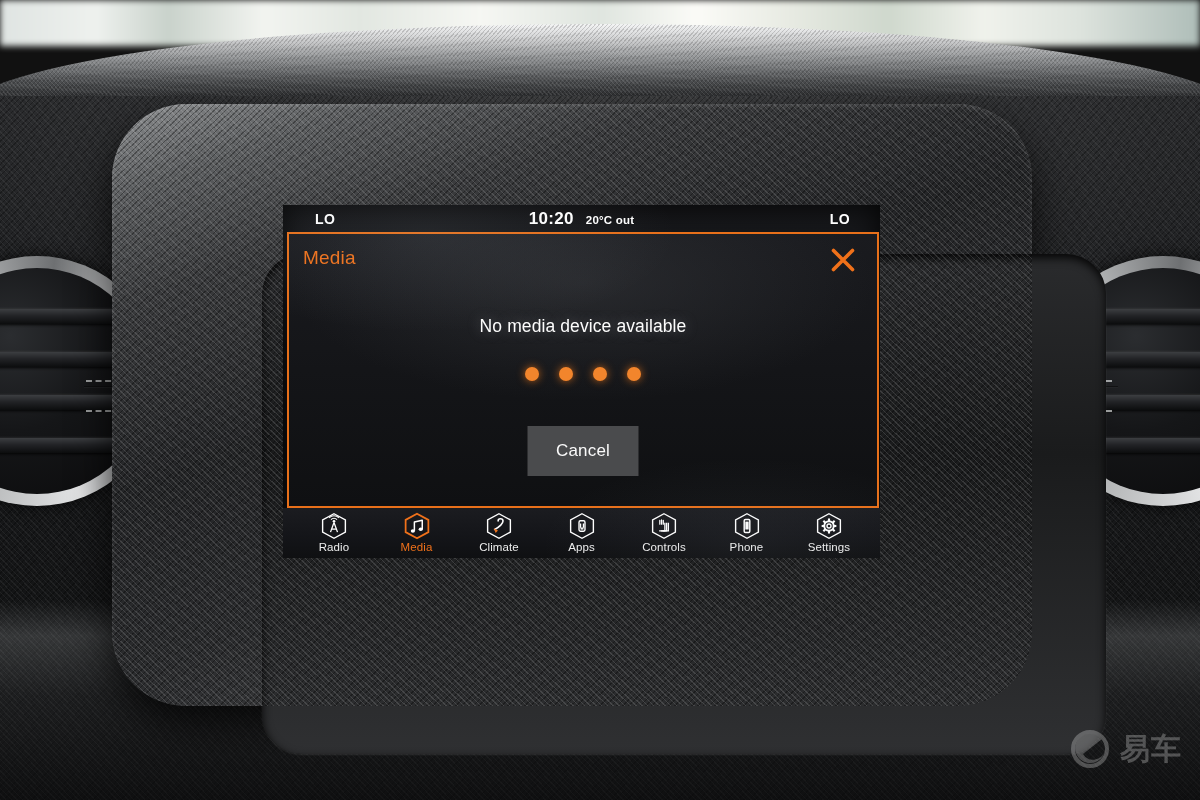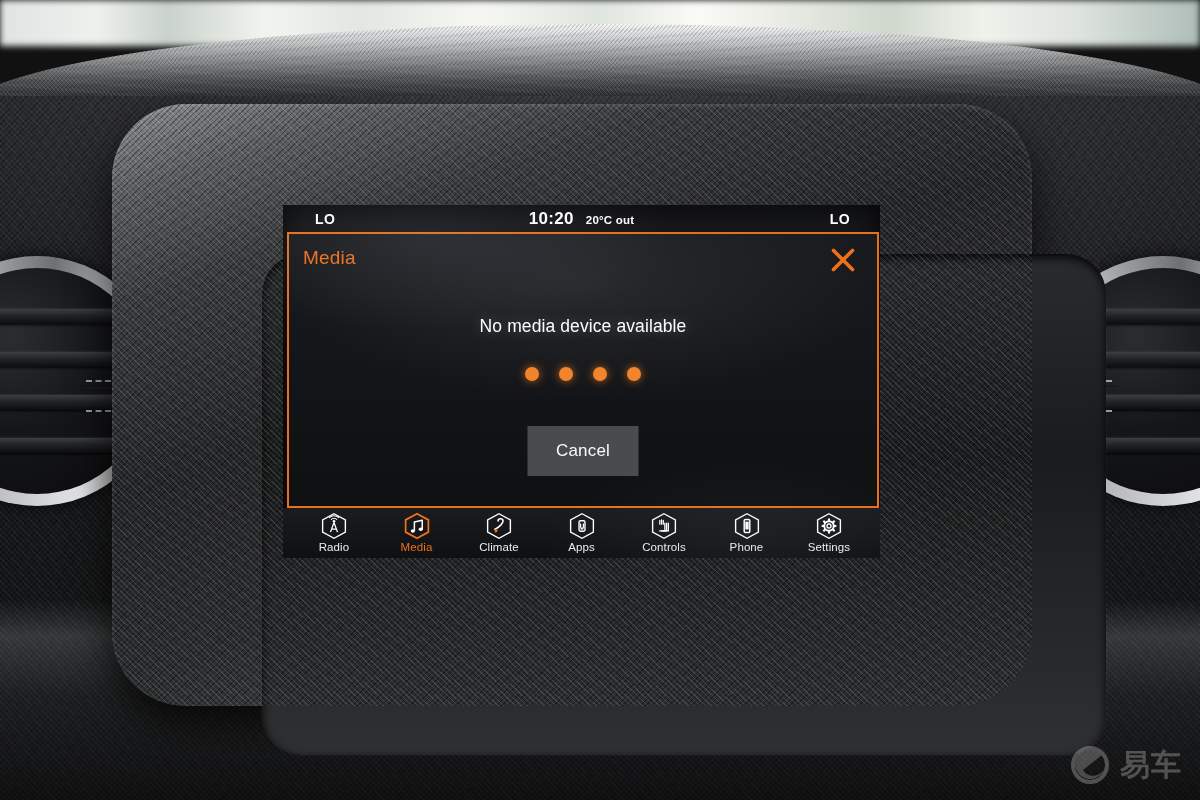--- a/index.html
+++ b/index.html
@@ -191,21 +191,21 @@
   .navitem{
     width:74px; display:flex; flex-direction:column; align-items:center;
     cursor:pointer; gap:1px;
   }
   .navitem .hex{ width:28px; height:28px; display:block; }
   .navitem .lbl{ color:#ededed; font-size:11.5px; letter-spacing:.1px; }
   .navitem.active .lbl{ color:#f0711a; }
 
   
   .watermark{
-    position:absolute; right:18px; bottom:14px;
+    position:absolute; right:18px; bottom:30px;
     display:flex; align-items:center; gap:9px;
     opacity:.26; pointer-events:none;
   }
   .wm-mark{ width:42px; height:42px; }
   .wm-text{ color:#fff; font-size:30px; font-weight:bold; letter-spacing:1px;
             font-family:"DejaVu Sans", sans-serif; }
 </style>
 </head>
 <body>
 

